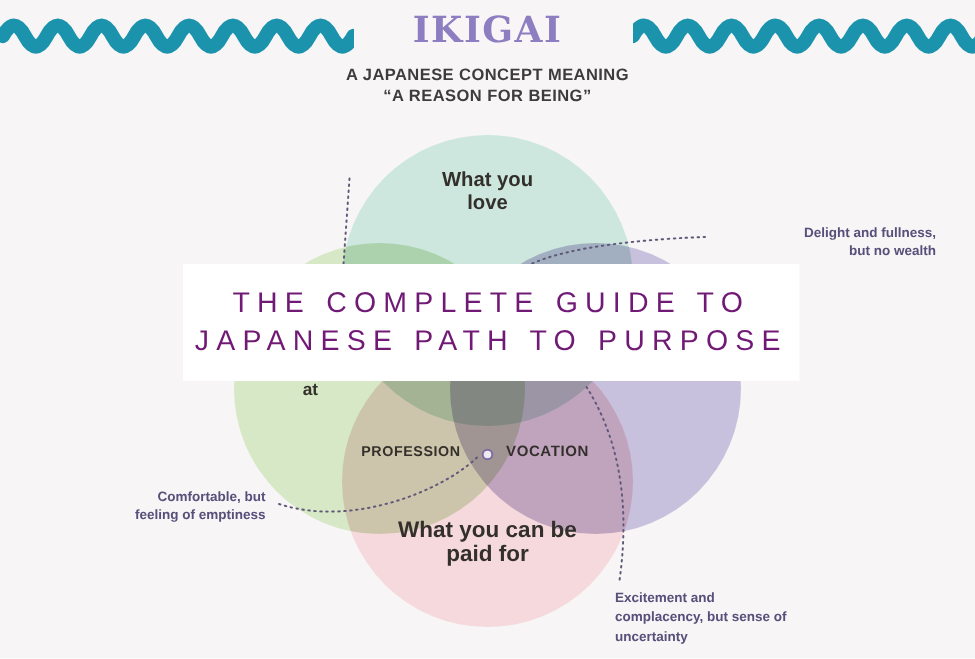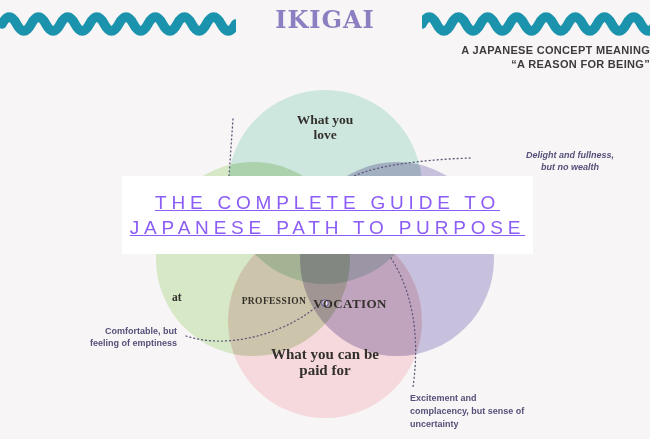--- a/index.html
+++ b/index.html
@@ -18,71 +18,70 @@
     position:absolute;top:5px;left:0;width:650px;
     text-align:center;
     font-family:"DejaVu Serif", serif;
     font-weight:bold;
     font-size:24px;
     letter-spacing:1px;
     color:#8d7ec1;
   }
   .subtitle{
     position:absolute;left:0;width:650px;
-    text-align:right;
+    text-align:center;
     font-weight:bold;
     font-size:11px;
     letter-spacing:0.3px;
     color:#3e3b3c;
   }
   .subtitle-1{top:44px;}
   .subtitle-2{top:58px;}
   .venn-svg{position:absolute;left:0;top:0;}
   .vlabel{
     position:absolute;
-    font-family:Liberation Serif, serif;
+    font-family:Liberation Sans, sans-serif;
     font-weight:bold;
     color:#33302b;
     white-space:pre-line;
     text-align:center;
   }
   .vlabel-love{left:265px;top:112px;width:120px;font-size:13.5px;line-height:15px;}
-  .vlabel-at{left:172px;top:254px;width:40px;text-align:left;font-size:11.5px;margin-top:37px;}
+  .vlabel-at{left:172px;top:254px;width:40px;text-align:right;font-size:11.5px;}
   .vlabel-profession{left:214px;top:296px;width:120px;font-size:9.5px;letter-spacing:0.4px;text-align:center;}
-  .vlabel-vocation{left:290px;top:296px;width:120px;font-size:13px;letter-spacing:0.4px;}
+  .vlabel-vocation{left:305px;top:296px;width:120px;font-size:10px;letter-spacing:0.4px;}
   .vlabel-paid{left:264px;top:346px;width:122px;font-size:15px;line-height:16px;}
   .note{
     position:absolute;
     font-weight:bold;
     font-size:9px;
     line-height:11.5px;
     color:#56507a;
     white-space:pre-line;
   }
   .note-satisfaction{left:40px;top:89px;width:200px;text-align:right;}
-  .note-delight{left:490px;top:150px;width:160px;text-align:center;z-index:2;font-style:italic;}
+  .note-delight{left:464px;top:150px;width:160px;text-align:right;z-index:2;}
   .note-comfortable{left:0px;top:326px;width:177px;text-align:right;}
   .note-excitement{left:410px;top:392px;width:160px;text-align:left;line-height:13px;}
   .banner{
     position:absolute;
     left:122px;top:176px;
     width:411px;height:78px;
     background:#ffffff;
     z-index:5;
     display:flex;flex-direction:column;justify-content:center;
   }
   .banner-line{
     text-align:center;
     font-size:19px;
     font-weight:400;
     letter-spacing:4.8px;
     line-height:25px;
-    color:#8b5cf6;
+    color:#701a75;
     text-transform:uppercase;
-    text-decoration:underline;
   }
 </style>
 </head>
 <body>
 
 <div class="page">
 
   <svg class="wave wave-left" width="236" height="30" viewBox="0 0 236 30">
     <path d="M 2,15 Q 9.3,1 16.6,15 T 31.2,15 T 45.8,15 T 60.4,15 T 75,15 T 89.6,15 T 104.2,15 T 118.8,15 T 133.4,15 T 148,15 T 162.6,15 T 177.2,15 T 191.8,15 T 206.4,15 T 221,15 T 235.6,15" fill="none" stroke="#1b93ad" stroke-width="9.5" stroke-linecap="round" stroke-linejoin="round"></path>
   </svg>

